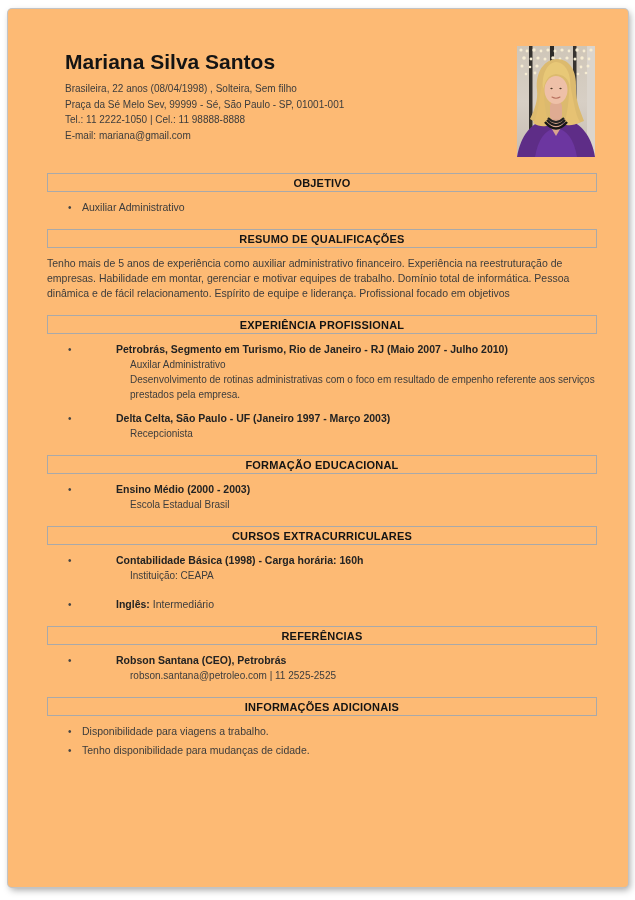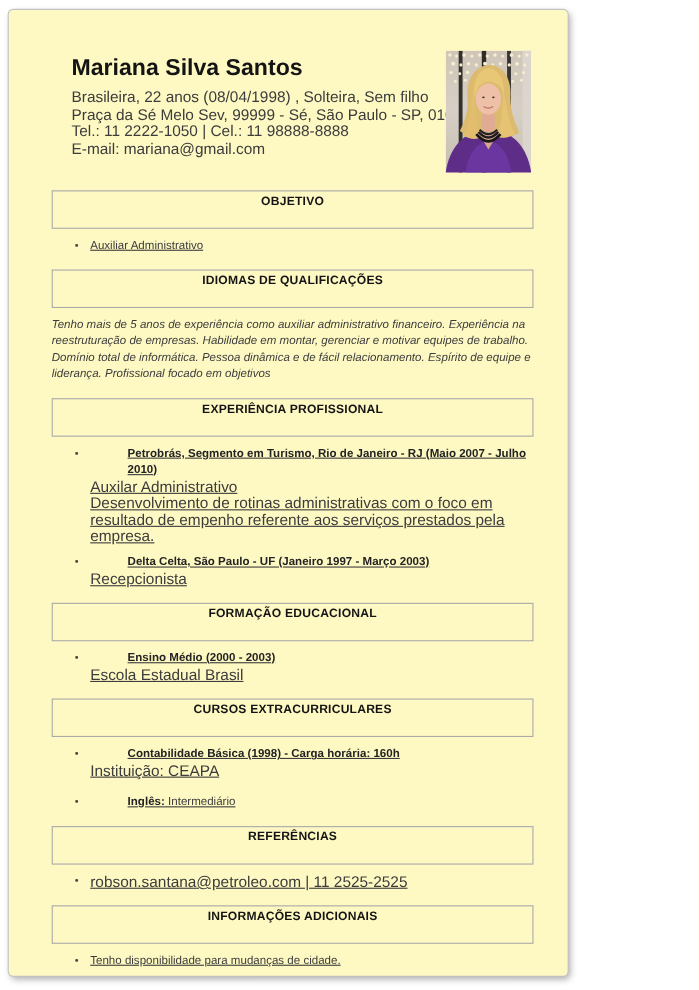--- a/index.html
+++ b/index.html
@@ -1,55 +1,55 @@
 <!DOCTYPE html>
 <html lang="pt-BR"><head>
 <meta charset="utf-8">
 <style>
   * { margin:0; padding:0; box-sizing:border-box; }
   html,body { width:635px; height:900px; background:#ffffff; }
   body { font-family:"Liberation Sans", sans-serif; position:relative; color:#3c3c3c; }
 
   .page {
-    position:absolute; left:8px; top:9px; width:508px; height:878px;
-    background:#fef9c3; border-radius:4px;
+    position:absolute; left:8px; top:9px; width:620px; height:878px;
+    background:#fdba74; border-radius:4px;
     box-shadow: 0 0 0 1px #c3c3c3, 2px 3px 7px rgba(0,0,0,0.35);
     overflow:hidden;
   }
 
   
   .header { position:relative; padding:40px 0 0 57px; }
   .name { font-size:21px; font-weight:bold; color:#141414; line-height:25px; margin-bottom:7px; }
-  .info { font-size:14px; color:#3c3c3c; line-height:15.5px; }
+  .info { font-size:10px; color:#3c3c3c; line-height:15.5px; }
   .photo { position:absolute; top:37px; right:33px; width:78px; height:111px; overflow:hidden; }
 
   
   .content { padding:0 31px 0 39px; }
   .section { margin-bottom:14px; }
   .section.first { margin-top:30px; }
   .section-title {
     border:1px solid #a9a9a9; text-align:center;
     font-weight:bold; font-size:11px; color:#141414;
-    padding:3px 0 18px; margin-bottom:8px; letter-spacing:.2px;
-  }
-  .paragraph { font-size:10.5px; line-height:15px; color:#3c3c3c;font-style:italic; }
+    padding:3px 0 2px; margin-bottom:8px; letter-spacing:.2px;
+  }
+  .paragraph { font-size:10.5px; line-height:15px; color:#3c3c3c; }
   ul.items { list-style:none; }
   li.bullet {
     position:relative; padding-left:35px;
-    font-size:10.5px; line-height:15px; color:#3c3c3c;text-decoration:underline;
+    font-size:10.5px; line-height:15px; color:#3c3c3c;
   }
   li.bullet::before {
     content:"•"; position:absolute; left:21px; top:0;
     font-size:10px; color:#444;
   }
   li.bullet + li.bullet { margin-top:4px; }
   li.job { margin-bottom:9px; }
   li.job:last-child { margin-bottom:0; }
   .lead, .job-heading { font-weight:bold; color:#232323;margin-left:34px; }
-  .sub-line { font-size:14px; line-height:15px; color:#3c3c3c; }
+  .sub-line { font-size:10px; line-height:15px; color:#3c3c3c;margin-left:48px; }
   .sub-line:empty { display:none; }
 </style>
 </head>
 <body>
 
 <div class="page">
 
   <div class="header">
     <h1 class="name">Mariana Silva Santos</h1>
     <div class="info">Brasileira, 22 anos (08/04/1998) , Solteira, Sem filho</div>
@@ -131,21 +131,21 @@
   <div class="content">
 
     <div class="section first">
       <div class="section-title">OBJETIVO</div>
       <ul class="items">
         <li class="bullet">Auxiliar Administrativo</li>
       </ul>
     </div>
 
     <div class="section">
-      <div class="section-title">IDIOMAS DE QUALIFICAÇÕES</div>
+      <div class="section-title">RESUMO DE QUALIFICAÇÕES</div>
       <p class="paragraph">Tenho mais de 5 anos de experiência como auxiliar administrativo financeiro. Experiência na reestruturação de empresas. Habilidade em montar, gerenciar e motivar equipes de trabalho. Domínio total de informática. Pessoa dinâmica e de fácil relacionamento. Espírito de equipe e liderança. Profissional focado em objetivos</p>
     </div>
 
     <div class="section">
       <div class="section-title">EXPERIÊNCIA PROFISSIONAL</div>
       <ul class="items">
         <li class="bullet job">
           <div class="job-heading">Petrobrás, Segmento em Turismo, Rio de Janeiro - RJ (Maio 2007 - Julho 2010)</div>
           <div class="sub-line">Auxilar Administrativo</div>
           <div class="sub-line">Desenvolvimento de rotinas administrativas com o foco em resultado de empenho referente aos serviços prestados pela empresa.</div>
@@ -182,26 +182,28 @@
     <div class="section">
       <ul class="items">
         <li class="bullet"><span class="lead">Inglês:</span><span> Intermediário</span></li>
       </ul>
     </div>
 
     <div class="section">
       <div class="section-title">REFERÊNCIAS</div>
       <ul class="items">
         <li class="bullet">
+          <div class="job-heading">Robson Santana (CEO), Petrobrás</div>
           <div class="sub-line">robson.santana@petroleo.com | 11 2525-2525</div>
         </li>
       </ul>
     </div>
 
     <div class="section">
       <div class="section-title">INFORMAÇÕES ADICIONAIS</div>
       <ul class="items">
+        <li class="bullet">Disponibilidade para viagens a trabalho.</li>
         <li class="bullet">Tenho disponibilidade para mudanças de cidade.</li>
       </ul>
     </div>
 
   </div>
 </div>
 
 </body></html>

